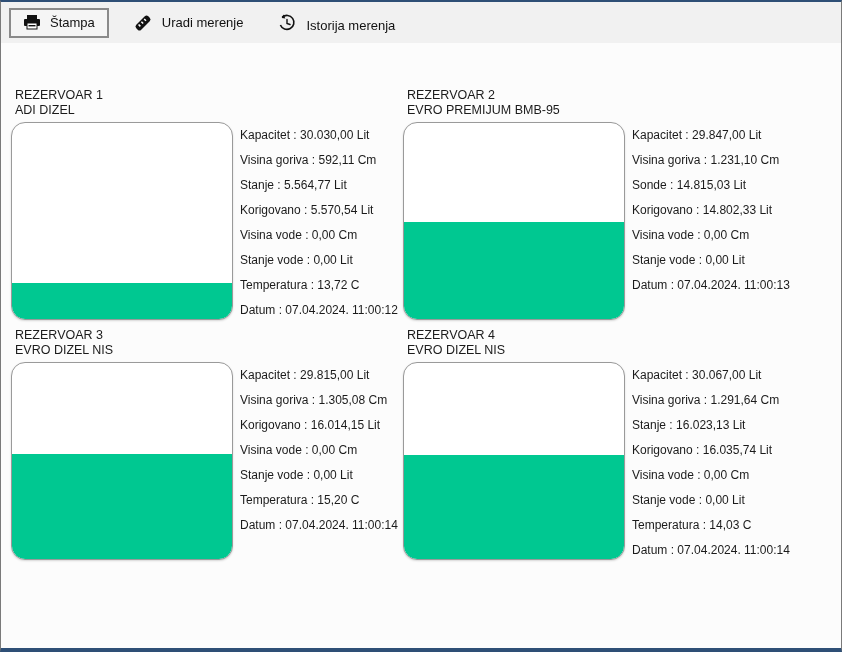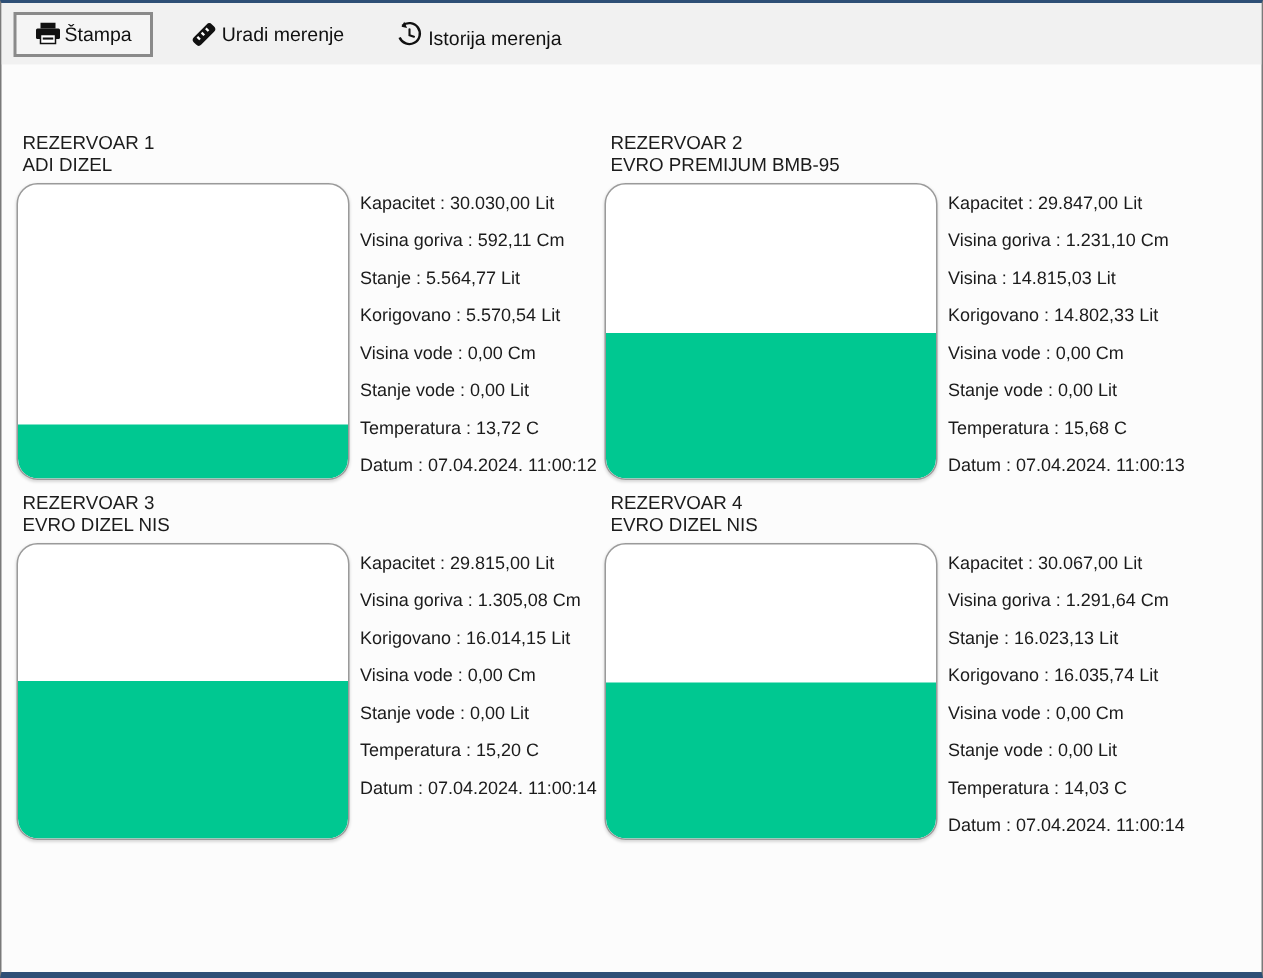--- a/index.html
+++ b/index.html
@@ -13,21 +13,21 @@
   .titlebar{height:30px;background:#ffffff;display:flex;align-items:center;}
   .app-icon{width:16px;height:16px;margin-left:8px;flex:0 0 auto;}
   .title-text{font-size:12px;color:#000;margin-left:8px;flex:1 1 auto;}
   .win-controls{display:flex;height:100%;}
   .win-btn{width:46px;height:100%;display:flex;align-items:center;justify-content:center;cursor:default;}
   .glyph-min{width:11px;height:1px;background:#000;}
   .glyph-max{width:10px;height:10px;border:1px solid #000;box-sizing:border-box;}
   .glyph-close{font-size:13px;color:#000;line-height:1;}
   
   .toolbar{height:41px;background:#f1f1f1;display:flex;align-items:center;}
-  .tool-btn{display:flex;align-items:center;gap:2px;font-size:13px;color:#111;padding:6px 10px;margin-left:4px;}
+  .tool-btn{display:flex;align-items:center;gap:9px;font-size:13px;color:#111;padding:6px 10px;margin-left:4px;}
   .tool-btn.focused{border:2px solid #8a8a8a;background:#f5f5f5;margin-left:8px;padding:5px 12px;}
   .tool-btn svg{display:block;}
   
   .panel{position:absolute;width:392px;}
   .p1{left:10px;top:86px;} .p2{left:402px;top:86px;}
   .p3{left:10px;top:326px;} .p4{left:402px;top:326px;}
   .panel-head{height:34px;font-size:12.5px;line-height:15px;color:#1b1b1b;padding-left:4px;box-sizing:border-box;}
   .panel-body{display:flex;}
   .tank{
     position:relative;width:222px;height:198px;flex:0 0 auto;
@@ -108,25 +108,24 @@
       <div>REZERVOAR 2</div>
       <div>EVRO PREMIJUM BMB-95</div>
     </div>
     <div class="panel-body">
       <div class="tank">
         <div class="fill" style="height: 49.6%; background: rgb(0, 200, 145);"></div>
       </div>
       <div class="info">
         <div class="line">Kapacitet : 29.847,00 Lit</div>
         <div class="line">Visina goriva : 1.231,10 Cm</div>
-        <div class="line">Visina : 14.815,03 Lit</div>
+        <div class="line">Sonde : 14.815,03 Lit</div>
         <div class="line">Korigovano : 14.802,33 Lit</div>
         <div class="line">Visina vode : 0,00 Cm</div>
         <div class="line">Stanje vode : 0,00 Lit</div>
-        <div class="line">Temperatura : 15,68 C</div>
         <div class="line">Datum : 07.04.2024. 11:00:13</div>
       </div>
     </div>
   </section>
 
   <section class="panel p3">
     <div class="panel-head">
       <div>REZERVOAR 3</div>
       <div>EVRO DIZEL NIS</div>
     </div>

